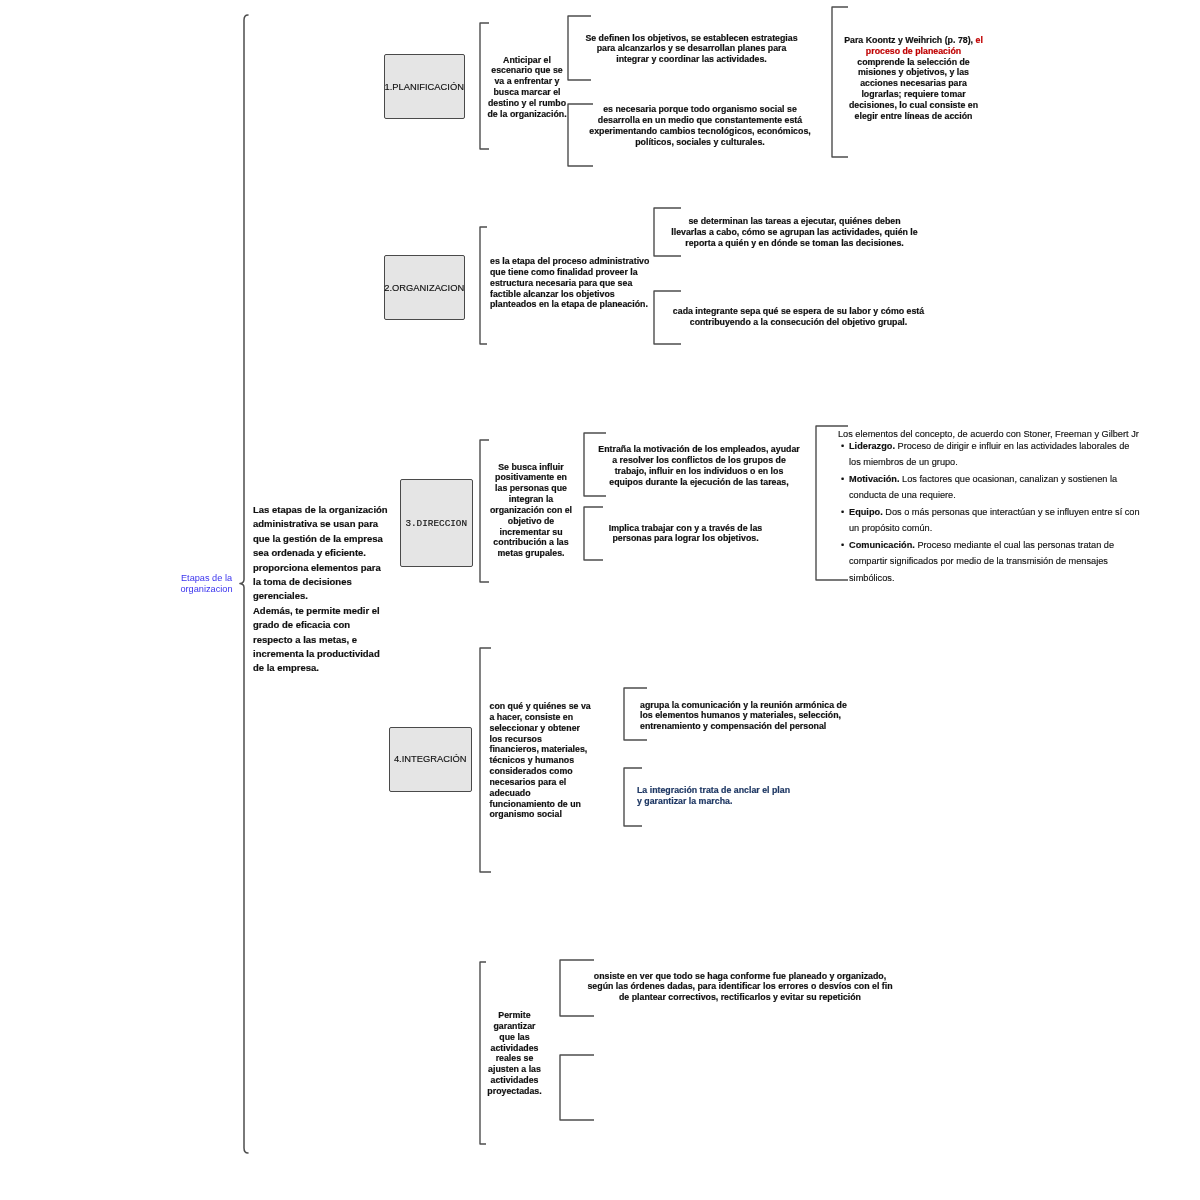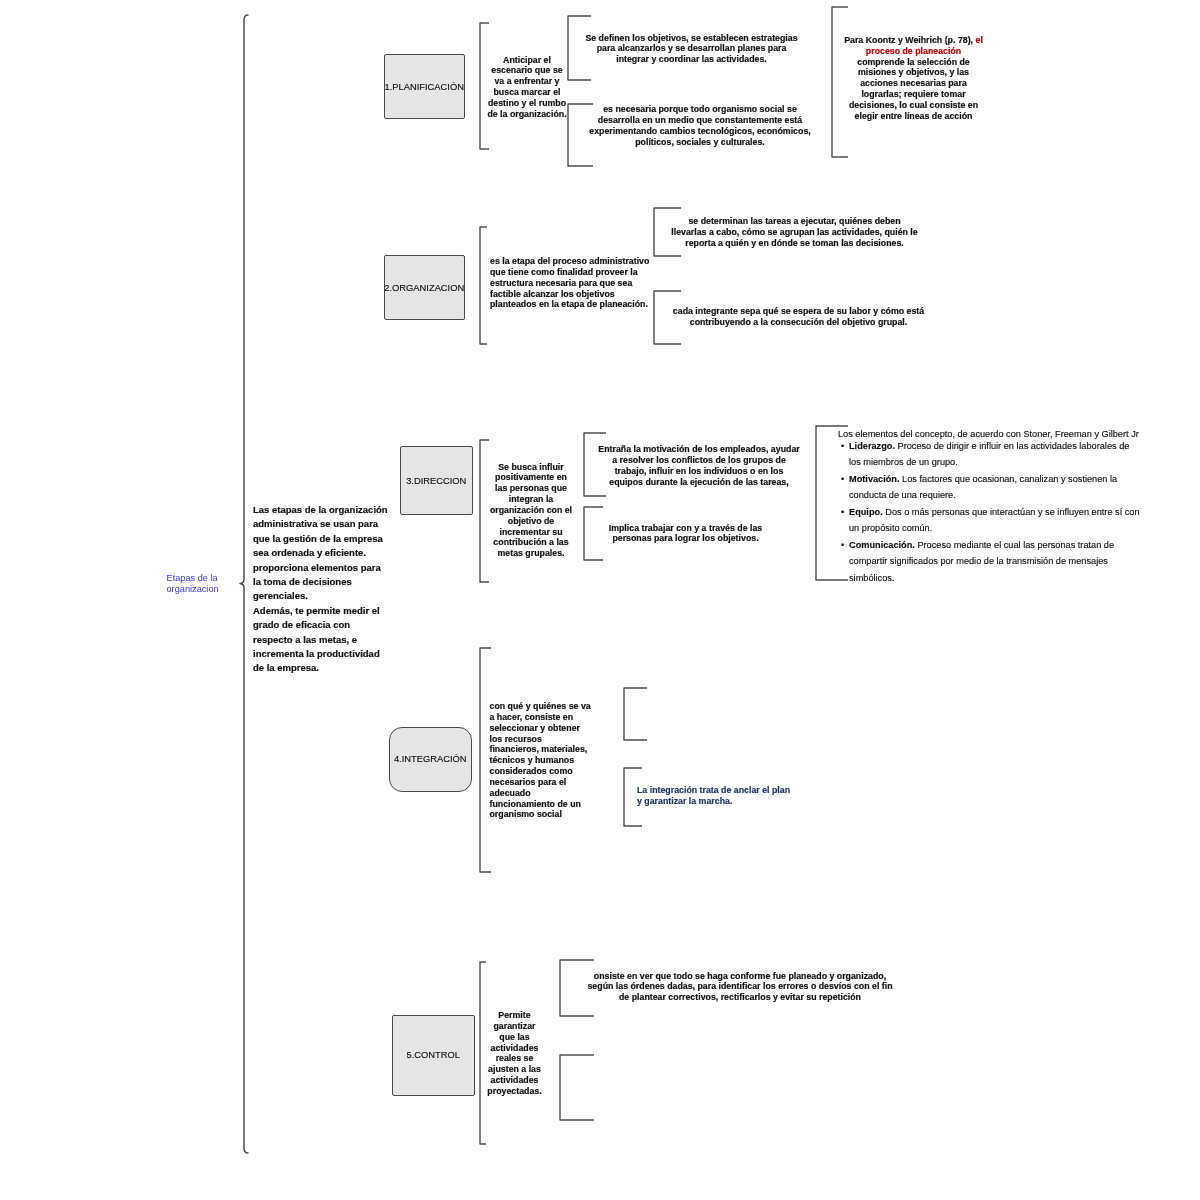--- a/index.html
+++ b/index.html
@@ -10,21 +10,21 @@
   #canvas{position:relative;width:1200px;height:1200px;background:#fff;}
   .txt{position:absolute;white-space:pre;line-height:10.85px;
        font-size:8.8px;font-weight:bold;color:#111;-webkit-text-stroke:0.18px #111;}
   .ctr{text-align:center;transform:translateX(-50%);}
   .lft{text-align:left;}
   .brk{position:absolute;overflow:visible;}
   .boxnode{position:absolute;box-sizing:border-box;border:1.4px solid #4a4a4a;
            border-radius:2px;display:flex;align-items:center;justify-content:center;
            background:#e5e5e5;}
   .boxlabel{font-size:9.35px;font-weight:400;color:#111;white-space:nowrap;-webkit-text-stroke:0.14px #111;}
-  .rootlabel{position:absolute;text-align:left;font-size:9.2px;
+  .rootlabel{position:absolute;text-align:center;font-size:9.2px;
              font-weight:400;line-height:10.7px;white-space:pre-line;}
   .red{color:#c00000;-webkit-text-stroke:0.18px #c00000;}
   .blue{color:#1f3864;-webkit-text-stroke:0.18px #1f3864;}
   .bullets{-webkit-text-stroke:0.14px #111;color:#111;}
   .bulrow{position:relative;padding-left:8px;white-space:pre;}
   .bul-dot{position:absolute;left:0;top:0;}
   .bulrow b{font-weight:bold;}
 </style>
 </head>
 <body>
@@ -115,21 +115,21 @@
   <div class="txt ctr" style="left:794.5px;top:216px;">se determinan las tareas a ejecutar, quiénes deben
 llevarlas a cabo, cómo se agrupan las actividades, quién le
 reporta a quién y en dónde se toman las decisiones.</div>
 
   <svg class="brk" style="left:650px;top:288px;width:34px;height:59px;" viewBox="0 0 34 59">
     <path d="M31 3 L4 3 L4 56 L31 56" fill="none" stroke="#4d4d4d" stroke-width="1.4" stroke-linejoin="round" stroke-linecap="butt"></path>
   </svg>
   <div class="txt ctr" style="left:798.5px;top:306px;">cada integrante sepa qué se espera de su labor y cómo está
 contribuyendo a la consecución del objetivo grupal.</div>
 
-  <div class="boxnode" style="left:399.6px;top:446px;width:73.3px;height:69px;">
+  <div class="boxnode" style="left:399.6px;top:479px;width:73.3px;height:88px;font-family:Liberation Mono, monospace;">
     <span class="boxlabel">3.DIRECCION</span>
   </div>
 
   <svg class="brk" style="left:476px;top:437px;width:16px;height:148px;" viewBox="0 0 16 148">
     <path d="M13 3 L4 3 L4 145 L13 145" fill="none" stroke="#4d4d4d" stroke-width="1.4" stroke-linejoin="round" stroke-linecap="butt"></path>
   </svg>
 
   <div class="txt ctr" style="left:531px;top:461.5px;">Se busca influir
 positivamente en
 las personas que
@@ -163,21 +163,21 @@
 los miembros de un grupo.</span></div>
     <div class="bulrow"><span class="bul-dot">•</span><b>Motivación.</b><span> Los factores que ocasionan, canalizan y sostienen la
 conducta de una requiere.</span></div>
     <div class="bulrow"><span class="bul-dot">•</span><b>Equipo.</b><span> Dos o más personas que interactúan y se influyen entre sí con
 un propósito común.</span></div>
     <div class="bulrow"><span class="bul-dot">•</span><b>Comunicación.</b><span> Proceso mediante el cual las personas tratan de
 compartir significados por medio de la transmisión de mensajes
 simbólicos.</span></div>
   </div>
 
-  <div class="boxnode" style="left:388.6px;top:726.7px;width:83.3px;height:65.5px;border-radius:13px;">
+  <div class="boxnode" style="left:388.6px;top:726.7px;width:83.3px;height:65.5px;">
     <span class="boxlabel">4.INTEGRACIÓN</span>
   </div>
 
   <svg class="brk" style="left:476px;top:645px;width:18px;height:230px;" viewBox="0 0 18 230">
     <path d="M15 3 L4 3 L4 227 L15 227" fill="none" stroke="#4d4d4d" stroke-width="1.4" stroke-linejoin="round" stroke-linecap="butt"></path>
   </svg>
 
   <div class="txt lft" style="left:489.5px;top:701px;">con qué y quiénes se va
 a hacer, consiste en
 seleccionar y obtener
@@ -186,30 +186,30 @@
 técnicos y humanos
 considerados como
 necesarios para el
 adecuado
 funcionamiento de un
 organismo social</div>
 
   <svg class="brk" style="left:620px;top:685px;width:30px;height:58px;" viewBox="0 0 30 58">
     <path d="M27 3 L4 3 L4 55 L27 55" fill="none" stroke="#4d4d4d" stroke-width="1.4" stroke-linejoin="round" stroke-linecap="butt"></path>
   </svg>
+  <div class="txt lft" style="left:640px;top:699.5px;">agrupa la comunicación y la reunión armónica de
+los elementos humanos y materiales, selección,
+entrenamiento y compensación del personal</div>
 
   <svg class="brk" style="left:620px;top:765px;width:25px;height:64px;" viewBox="0 0 25 64">
     <path d="M22 3 L4 3 L4 61 L22 61" fill="none" stroke="#4d4d4d" stroke-width="1.4" stroke-linejoin="round" stroke-linecap="butt"></path>
   </svg>
   <div class="txt lft blue" style="left:637px;top:785px;">La integración trata de anclar el plan
 y garantizar la marcha.</div>
 
-  <div class="boxnode" style="left:391.6px;top:1014.7px;width:83.3px;height:81.5px;">
-    <span class="boxlabel">5.CONTROL</span>
-  </div>
 
   <svg class="brk" style="left:476px;top:959px;width:13px;height:188px;" viewBox="0 0 13 188">
     <path d="M10 3 L4 3 L4 185 L10 185" fill="none" stroke="#4d4d4d" stroke-width="1.4" stroke-linejoin="round" stroke-linecap="butt"></path>
   </svg>
 
   <div class="txt ctr" style="left:514.5px;top:1010px;">Permite
 garantizar
 que las
 actividades
 reales se

